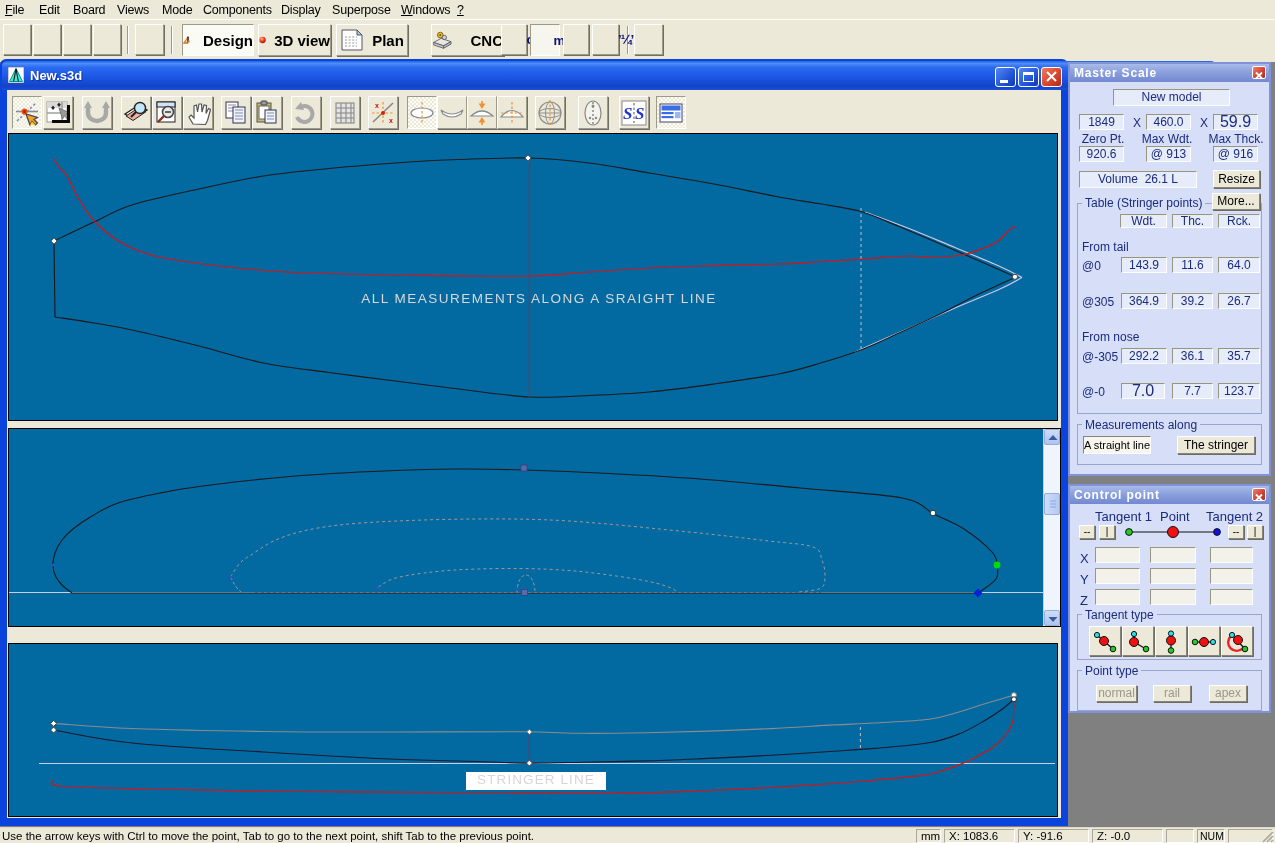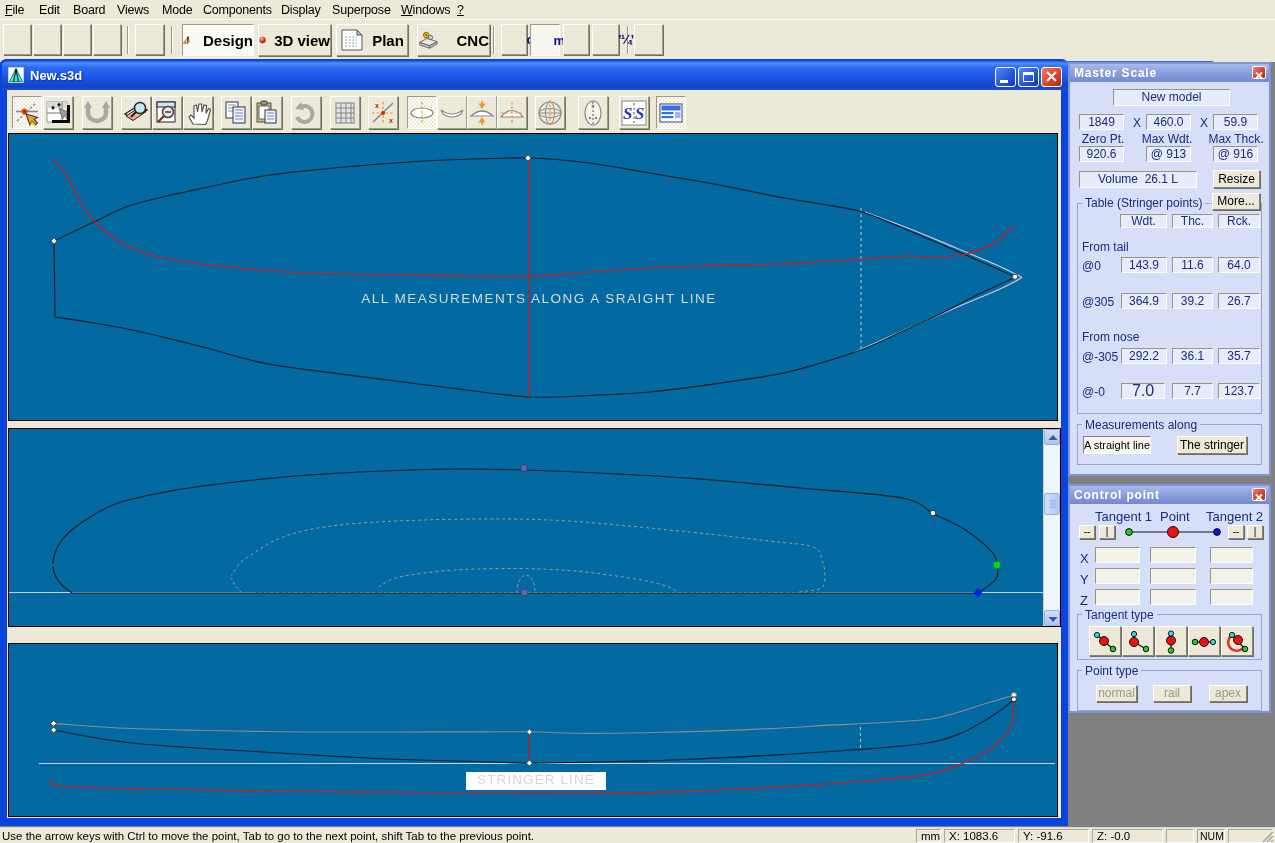--- a/index.html
+++ b/index.html
@@ -160,21 +160,21 @@
 <path d="M17 2 l5 5 h-5 z" fill="#a8c8e8" stroke="#556"></path>
 <g stroke="#99a" stroke-width="1" stroke-dasharray="2,1.6">
         <line x1="5" y1="9" x2="17" y2="9"></line>
         <line x1="5" y1="12" x2="17" y2="12"></line>
         <line x1="5" y1="15" x2="17" y2="15"></line>
         <line x1="5" y1="18" x2="17" y2="18"></line>
       </g>
     </svg>
     <span>Plan</span>
   </div>
-<div class="bigbtn" style="left:417px;width:73px;gap:17px">
+<div class="bigbtn" style="left:431px;width:73px;gap:17px">
     <svg width="26" height="24" viewBox="0 0 26 24">
       <path d="M2 15 l9 -5 12 4 -9 5 z" fill="#e8e8e0" stroke="#556"></path>
 <path d="M2 15 l0 3 12 4 0 -3 z" fill="#c8c8c0" stroke="#556"></path>
 <path d="M23 14 l0 3 -9 5 0 -3 z" fill="#b8b8b0" stroke="#556"></path>
 <circle cx="10" cy="6" r="3.4" fill="#e8c020" stroke="#705808"></circle>
       <circle cx="15" cy="9" r="2.6" fill="#d0d0c8" stroke="#556"></circle>
 <circle cx="10" cy="6" r="1.2" fill="#705808"></circle>
     </svg>
     <span>CNC</span>
   </div>
@@ -487,21 +487,21 @@
     <div class="xptitle">Master Scale</div>
     <div class="xclose" style="right:3px"><svg width="12" height="11" viewBox="0 0 12 11">
         <g stroke="#fff" stroke-width="1.8">
           <line x1="3" y1="2.5" x2="9" y2="8.5"></line>
           <line x1="9" y1="2.5" x2="3" y2="8.5"></line>
         </g>
       </svg></div>
     <div class="field" style="left:43px;top:25px;width:117px;height:17px;line-height:15px;font-size:12px">New model</div>
     <div class="field" style="left:9px;top:50px;width:45px;height:16px;line-height:14px;font-size:12px">1849</div>
     <div class="field" style="left:76px;top:50px;width:45px;height:16px;line-height:14px;font-size:12px">460.0</div>
-    <div class="field" style="left:143px;top:50px;width:45px;height:16px;line-height:14px;font-size:12px">59.9</div>
+    <div class="field" style="left:143px;top:50px;width:45px;height:16px;line-height:14px;font-size:16px">59.9</div>
     <div class="nlabel" style="left:63px;top:52px">X</div>
     <div class="nlabel" style="left:130px;top:52px">X</div>
     <div class="nlabel" style="left:33px;top:68px;transform:translateX(-50%)">Zero Pt.</div>
     <div class="nlabel" style="left:97px;top:68px;transform:translateX(-50%)">Max Wdt.</div>
     <div class="nlabel" style="left:166px;top:68px;transform:translateX(-50%)">Max Thck.</div>
     <div class="field" style="left:9px;top:82px;width:45px;height:16px;line-height:14px;font-size:12px">920.6</div>
     <div class="field" style="left:76px;top:82px;width:45px;height:16px;line-height:14px;font-size:12px">@ 913</div>
     <div class="field" style="left:143px;top:82px;width:45px;height:16px;line-height:14px;font-size:12px">@ 916</div>
     <div class="field" style="left:9px;top:107px;width:118px;height:17px;line-height:15px;font-size:12px">Volume&nbsp; 26.1 L</div>
     <div class="xpbtn" style="left:143px;top:106px;width:47px;height:18px;line-height:16px">Resize</div>
@@ -525,21 +525,21 @@
     <div class="field" style="left:51px;top:284px;width:46px;height:16px;line-height:14px;font-size:12px">292.2</div>
     <div class="field" style="left:102px;top:284px;width:41px;height:16px;line-height:14px;font-size:12px">36.1</div>
     <div class="field" style="left:148px;top:284px;width:42px;height:16px;line-height:14px;font-size:12px">35.7</div>
     <div class="nlabel" style="left:12px;top:321px">@-0</div>
     <div class="field" style="left:51px;top:319px;width:44px;height:16px;line-height:14px;font-size:16px">7.0</div>
     <div class="field" style="left:102px;top:319px;width:41px;height:16px;line-height:14px;font-size:12px">7.7</div>
     <div class="field" style="left:148px;top:319px;width:42px;height:16px;line-height:14px;font-size:12px">123.7</div>
     <div class="gbox" style="left:7px;top:360px;width:185px;height:41px"></div>
     <div class="glabel" style="left:12px;top:354px">Measurements along</div>
     <div class="xpbtn" style="left:13px;top:372px;width:68px;height:18px;line-height:16px;background:#f7f6ee;border-color:#888578 #fff #fff #888578;box-shadow:none;font-size:11px;white-space:nowrap">A straight line</div>
-    <div class="xpbtn" style="left:107px;top:372px;width:70px;height:18px;line-height:16px">The stringer</div>
+    <div class="xpbtn" style="left:107px;top:372px;width:78px;height:18px;line-height:16px">The stringer</div>
   </div>
 <div class="xppanel" style="left:1068px;top:484px;width:203px;height:229px">
     <div class="xptitle">Control point</div>
     <div class="xclose" style="right:3px"><svg width="12" height="11" viewBox="0 0 12 11">
         <g stroke="#fff" stroke-width="1.8">
           <line x1="3" y1="2.5" x2="9" y2="8.5"></line>
           <line x1="9" y1="2.5" x2="3" y2="8.5"></line>
         </g>
       </svg></div>
     <div class="nlabel" style="left:25px;top:23px;font-size:13px">Tangent 1</div>

